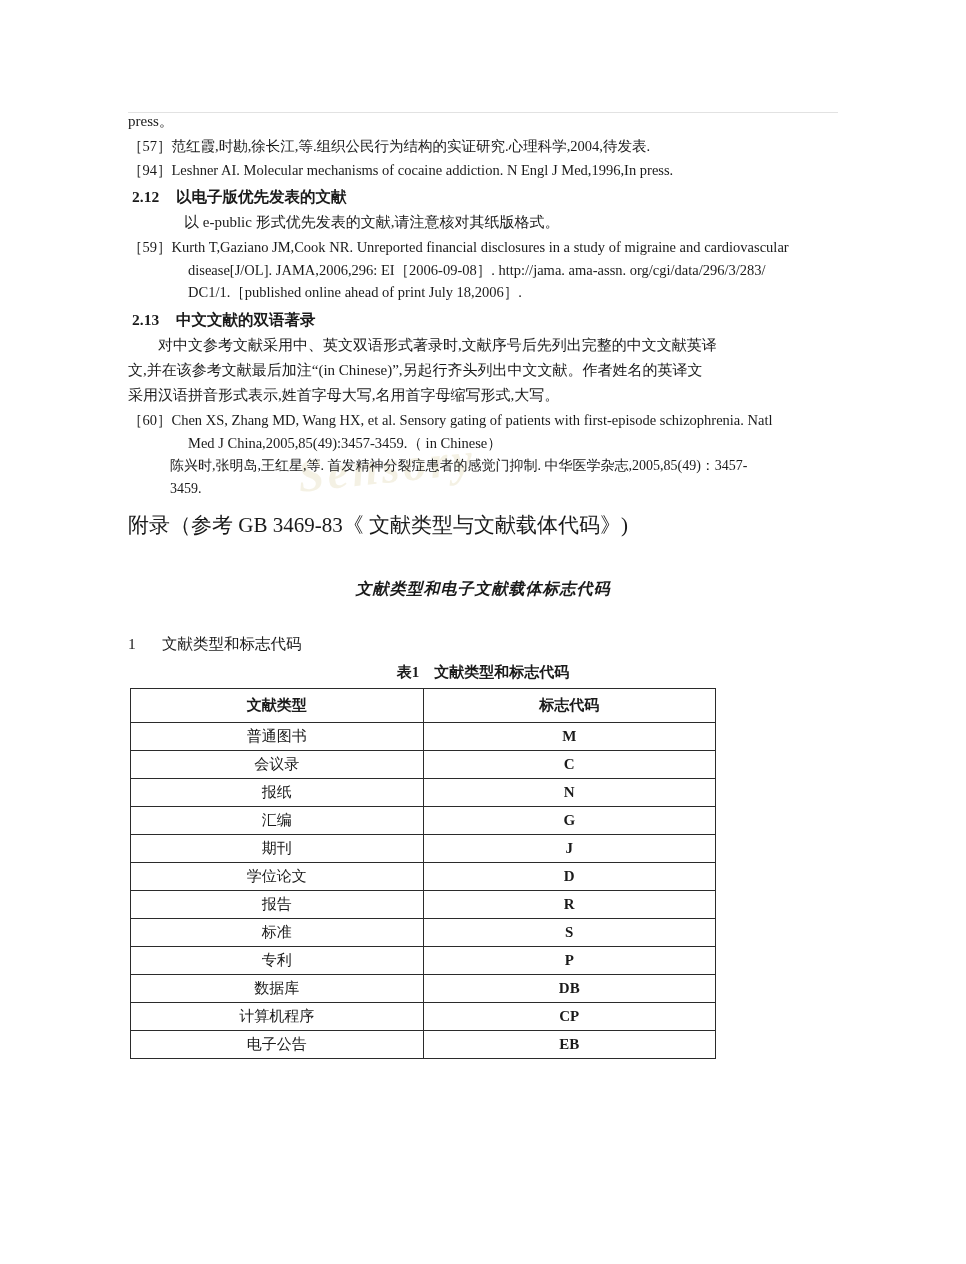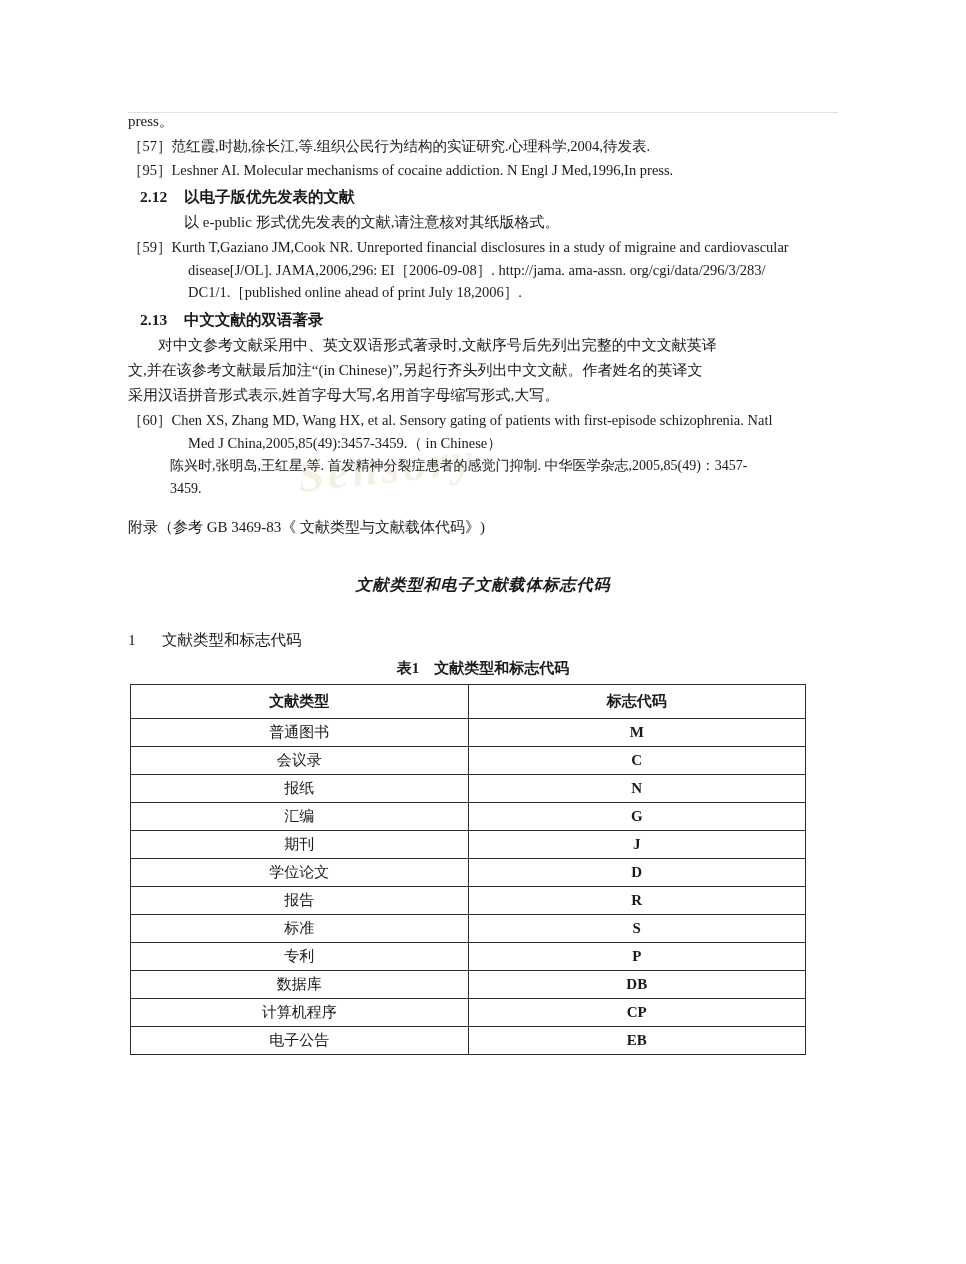--- a/index.html
+++ b/index.html
@@ -55,39 +55,39 @@
   }
   .ref-cn {
     font-size: 14px;
     line-height: 1.55;
     margin: 0 0 1px 0;
     padding-left: 42px;
   }
   .sec {
     font-size: 15.5px;
     font-weight: bold;
-    margin: 6px 0 2px 12px;
+    margin: 6px 0 2px 4px;
   }
   .sec .num {
     display: inline-block;
     min-width: 44px;
   }
   .para {
     font-size: 15px;
     line-height: 1.6;
     margin: 0 0 2px 0;
     text-indent: 30px;
   }
   .para-indent2 {
     text-indent: 56px;
   }
   .plain {
-    font-size: 15px;
+    font-size: 21px;
     line-height: 1.6;
-    margin: 16px 0 0 0;
+    margin: 10px 0 0 0;
   }
   .doc-title {
     text-align: center;
     font-size: 16px;
     font-weight: bold;
     margin: 36px 0 0 0;
     letter-spacing: 1px;
     font-style: italic;
   }
   .section-heading {
@@ -99,21 +99,21 @@
     min-width: 34px;
   }
   .table-caption {
     text-align: center;
     font-size: 15px;
     font-weight: bold;
     margin: 8px 0 6px 0;
   }
   table.code-table {
     border-collapse: collapse;
-    width: 676px;
+    width: 586px;
     margin: 0 0 0 2px;
     table-layout: fixed;
   }
   table.code-table th,
   table.code-table td {
     border: 1px solid #2b2b2b;
     text-align: center;
     font-size: 15px;
     height: 27px;
     padding: 0;
@@ -160,21 +160,21 @@
 
   <div class="content">
 
     <p class="line en">press。</p>
 
     <p class="ref">
       <span>［57］</span><span>范红霞,时勘,徐长江,等.组织公民行为结构的实证研究.心理科学,2004,待发表.</span>
     </p>
 
     <p class="ref en">
-      <span>［95］</span><span>Leshner AI. Molecular mechanisms of cocaine addiction. N Engl J Med,1996,In press.</span>
+      <span>［94］</span><span>Leshner AI. Molecular mechanisms of cocaine addiction. N Engl J Med,1996,In press.</span>
     </p>
 
     <p class="sec">
       <span class="num">2.12</span><span>以电子版优先发表的文献</span>
     </p>
 
     <p class="para para-indent2">以 e-public 形式优先发表的文献,请注意核对其纸版格式。</p>
 
     <p class="ref en">
       <span>［59］</span><span>Kurth T,Gaziano JM,Cook NR. Unreported financial disclosures in a study of migraine and cardiovascular</span>

